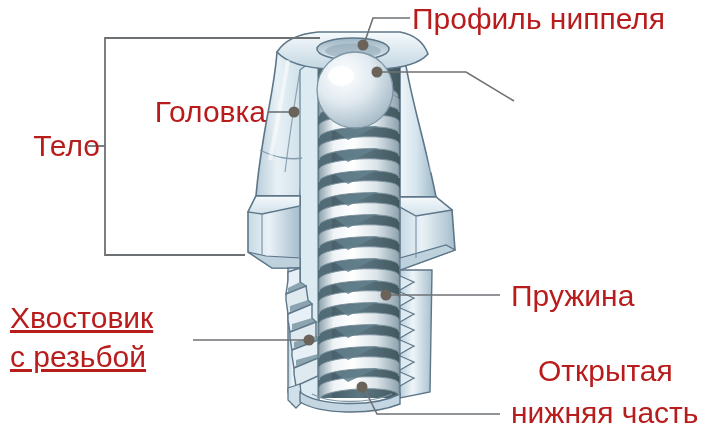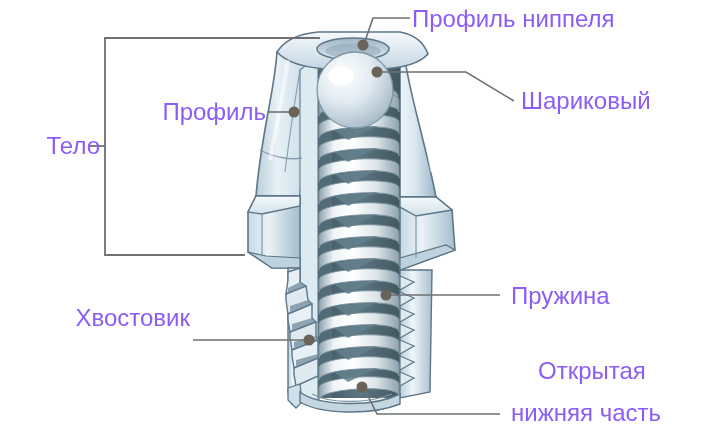--- a/index.html
+++ b/index.html
@@ -9,28 +9,28 @@
   }
   #stage{
     position:relative;
     width:720px;height:432px;
     background:#ffffff;
     overflow:hidden;
   }
   #art{position:absolute;left:0;top:0;width:720px;height:432px;}
   .lbl{
     position:absolute;
-    color:#8b5cf6;
-    font-size:24px;
+    color:#b91c1c;
+    font-size:30px;
     line-height:31px;
     white-space:pre;
     letter-spacing:0px;
   }
   .lbl.r{text-align:right;}
-  .lbl.c{text-align:right;}
+  .lbl.c{text-align:left;text-decoration:underline;}
 </style>
 </head>
 <body>
 
 <div id="stage">
 
   <svg id="art" viewBox="0 0 720 432" xmlns="http://www.w3.org/2000/svg">
     <defs>
       <linearGradient id="gHeadL" x1="0" y1="0" x2="1" y2="0">
         <stop offset="0" stop-color="#b9ceda"></stop>
@@ -220,26 +220,26 @@
       <circle cx="363" cy="45" r="5.5"></circle>
       <circle cx="377" cy="72" r="5.5"></circle>
       <circle cx="386" cy="295" r="5.5"></circle>
       <circle cx="309" cy="340" r="5.5"></circle>
       <circle cx="362" cy="387" r="5.5"></circle>
     </g>
   </svg>
 
   <div class="lbl r" style="left:16px;top:130px;width:84px;">Тело</div>
 
-  <div class="lbl r" style="left:60px;top:96px;width:206px;">Профиль</div>
+  <div class="lbl r" style="left:60px;top:96px;width:206px;">Головка</div>
 
   <div class="lbl" style="left:412px;top:3px;">Профиль ниппеля</div>
 
-  <div class="lbl" style="left:521px;top:85px;">Шариковый</div>
 
   <div class="lbl" style="left:511px;top:280px;">Пружина</div>
 
   <div class="lbl c" style="left:10px;top:302px;width:180px;">Хвостовик</div>
+  <div class="lbl c" style="left:10px;top:341px;width:180px;">с резьбой</div>
 
   <div class="lbl" style="left:538px;top:355px;">Открытая</div>
   <div class="lbl" style="left:511px;top:397px;">нижняя часть</div>
 
 </div>
 
 </body></html>

